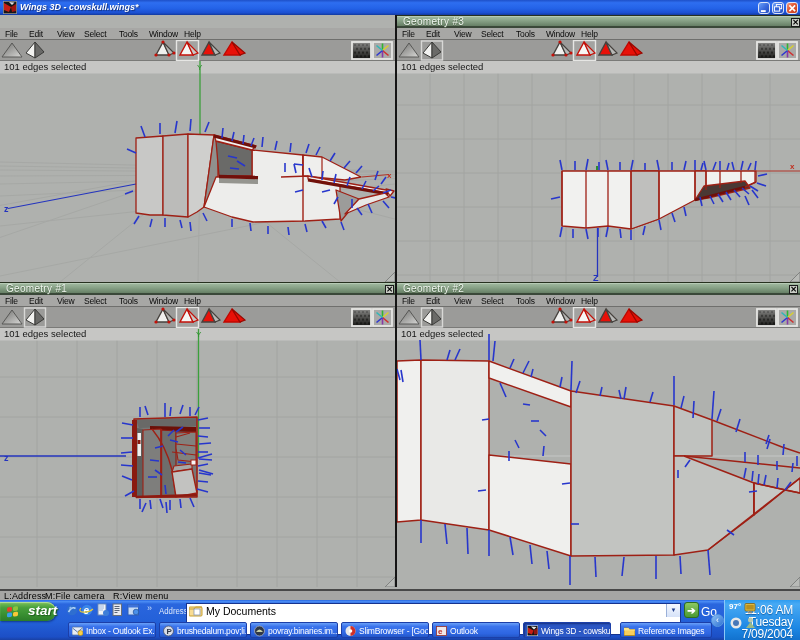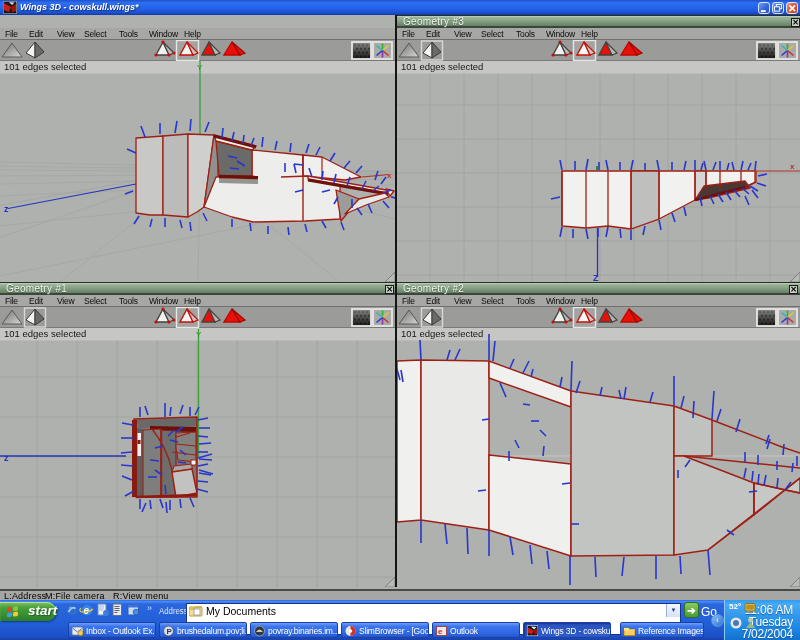--- a/index.html
+++ b/index.html
@@ -772,22 +772,22 @@
           <rect x="5" y="4" width="6" height="6" fill="#fff" stroke="#8898B8" stroke-width=".8"></rect>
         </svg>
         <div class="t">My Documents</div>
         <div id="drop">▼</div>
       </div>
 <div id="gobtn">➔</div>
       <div id="golbl">Go</div>
 <div id="tray">
         <div class="trayt" style="top:3px">11:06 AM</div>
         <div class="trayt" style="top:15px">Tuesday</div>
-        <div class="trayt" style="top:27px">7/02/2004</div>
-        <div style="position:absolute;left:4px;top:2px;font-size:8px;color:#fff;font-weight:bold">52°</div>
+        <div class="trayt" style="top:27px">7/09/2004</div>
+        <div style="position:absolute;left:4px;top:2px;font-size:8px;color:#fff;font-weight:bold">97°</div>
         <svg width="13" height="11" viewBox="0 0 13 11" style="position:absolute;left:19px;top:3px">
           <rect x="1" y="0.5" width="10" height="7.5" rx="1" fill="#E8C44A" stroke="#7A6014" stroke-width="0.8"></rect>
           <rect x="2.2" y="1.8" width="7.6" height="4.8" fill="#B89020"></rect>
           <rect x="4" y="8.5" width="4" height="1.8" fill="#8A8A88"></rect>
         </svg>
         <svg width="12" height="12" viewBox="0 0 12 12" style="position:absolute;left:5px;top:17px">
           <circle cx="6" cy="6" r="5.5" fill="#E8E8E8"></circle>
           <circle cx="6" cy="6" r="3" fill="#4878B8"></circle>
         </svg>
         <svg width="11" height="12" viewBox="0 0 11 12" style="position:absolute;left:20px;top:17px">
@@ -836,21 +836,21 @@
 <div class="tbtn pressed" style="left:523px;width:88px">
         <svg width="11" height="12" viewBox="0 0 11 12" style="position:absolute;left:3px;top:1.5px">
           <rect x="0" y="0.5" width="11" height="10.5" fill="#ECECEC"></rect>
           <rect x="0.5" y="1" width="10" height="9.5" fill="#141414"></rect>
           <polygon points="1,2.5 6.5,5.5 5,9.5 1,8" fill="#C81E14"></polygon>
           <polygon points="6.5,5.5 10.5,3 10.5,9 7,9.5" fill="#911510"></polygon>
           <polygon points="4,1.5 7,4.5 9.5,2" fill="#E8E8E8"></polygon>
         </svg>
         <div class="tx">Wings 3D - cowskul...</div>
       </div>
-<div class="tbtn" style="left:620px;width:84px">
+<div class="tbtn" style="left:620px;width:92px">
         <svg width="11" height="12" viewBox="0 0 11 12" style="position:absolute;left:3px;top:1.5px">
           <path d="M0,3 L0,10.5 L11,10.5 L11,4.5 L5.5,4.5 L4.5,3 Z" fill="#F8CE5C" stroke="#B8860B" stroke-width="0.8"></path>
           <path d="M0,5.5 L11,5.5 L11,4.5 L5.5,4.5 L4.5,3 L0,3 Z" fill="#FCE488"></path>
         </svg>
         <div class="tx">Reference Images</div>
       </div>
 </div>
 <svg class="abs" width="10" height="10" style="left:385px;top:272px" viewBox="0 0 10 10">
       <path d="M10,0 L10,10 L0,10 Z" fill="#B8BAB7" stroke="#808280" stroke-width="1"></path>
     </svg>

